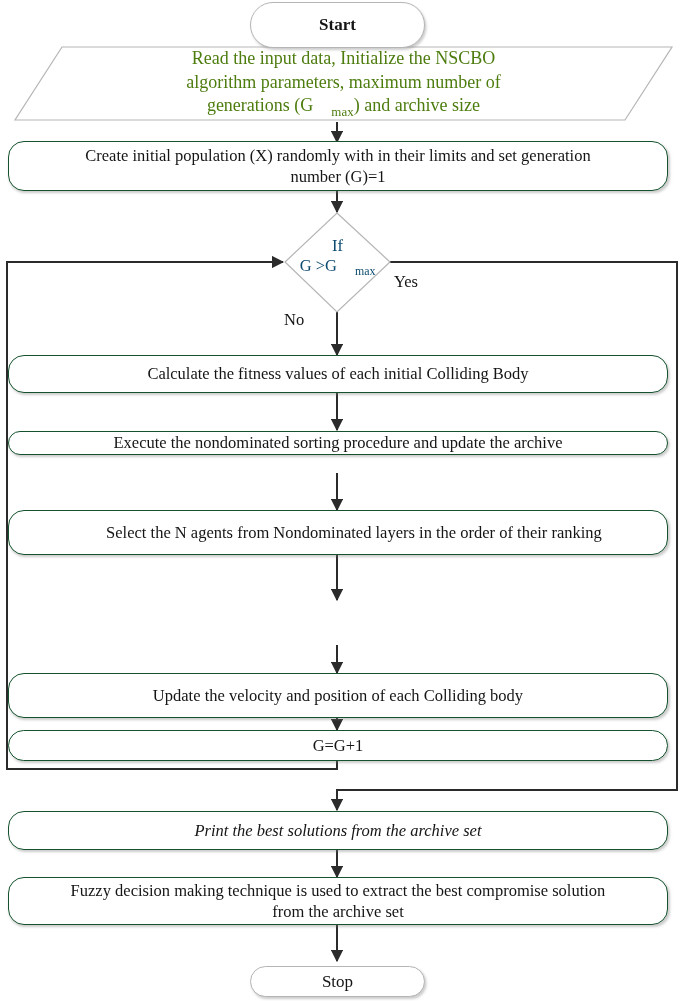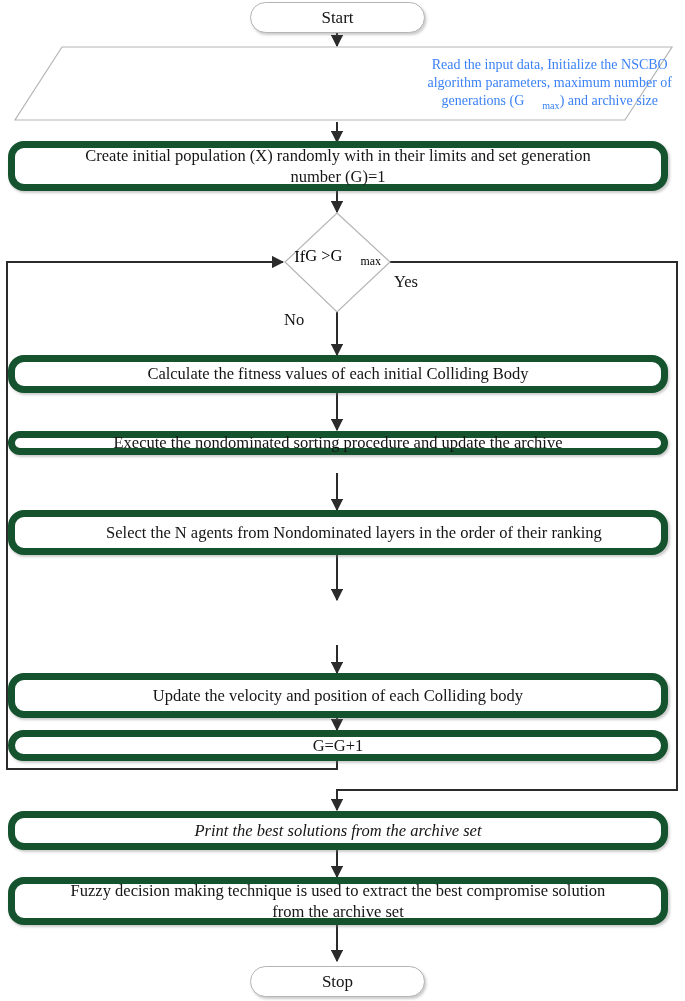--- a/index.html
+++ b/index.html
@@ -34,54 +34,55 @@
     line-height: 1.28;
     z-index: 2;
   }
   .terminator {
     border: 1px solid #b5b5b5;
     border-radius: 999px;
     box-shadow: 1.5px 2px 2.5px rgba(120,120,120,0.38);
     font-size: 17px;
   }
   .process {
-    border: 7px solid #14532d;
+    border: 1px solid #14532d;
     border-radius: 16px;
     box-shadow: 1.5px 2px 2.5px rgba(120,120,120,0.38);
     font-size: 16.5px;
     padding: 0 16px;
   }
   .io-wrap {
     position: absolute;
     z-index: 2;
   }
   .io-text {
     position: absolute;
     left: 0;
     top: 0;
     width: 100%;
     height: 100%;
     display: flex;
     align-items: center;
-    justify-content: flex-end;
+    justify-content: center;
     text-align: center;
-    font-size: 14px;
-    color: #3b82f6;
+    font-size: 18px;
+    color: #4d7c0f;
     line-height: 1.3;
     font-family: "Liberation Serif", "DejaVu Serif", serif;
   }
   .diamond-text {
     position: absolute;
     z-index: 3;
     display: flex;
+    flex-direction: column;
     align-items: center;
     justify-content: center;
     text-align: center;
     font-size: 16.5px;
-    color: #000000;
+    color: #0c4a6e;
     line-height: 1.2;
     pointer-events: none;
   }
   .edge-label {
     position: absolute;
     z-index: 3;
     font-size: 16.5px;
     color: #151515;
   }
   .sub {
@@ -129,21 +130,21 @@
       <line x1="337" y1="850" x2="337" y2="877" marker-end="url(#arrow)"></line>
 
       <line x1="337" y1="925" x2="337" y2="961" marker-end="url(#arrow)"></line>
     </g>
 
     <polygon points="337,213 390,262 337,312 285,262" fill="#ffffff" stroke="#b5b5b5" stroke-width="1.2"></polygon>
 
     <polygon points="62,47 672,47 625,120 15,120" fill="#ffffff" stroke="#b5b5b5" stroke-width="1.2"></polygon>
   </svg>
 
-  <div class="node terminator" style="left:250px; top:2px; width:175px; height:31px;">
+  <div class="node terminator" style="left:250px; top:2px; width:175px; height:46px;font-weight:bold;">
     <span>Start</span>
   </div>
 
   <div class="io-wrap" style="left:15px; top:47px; width:657px; height:74px;">
     <div class="io-text">
       <div>
         <div>Read the input data, Initialize the NSCBO</div>
         <div>algorithm parameters, maximum number of</div>
         <div><span>generations (G</span><span class="sub">max</span><span>) and archive size</span></div>
       </div>

